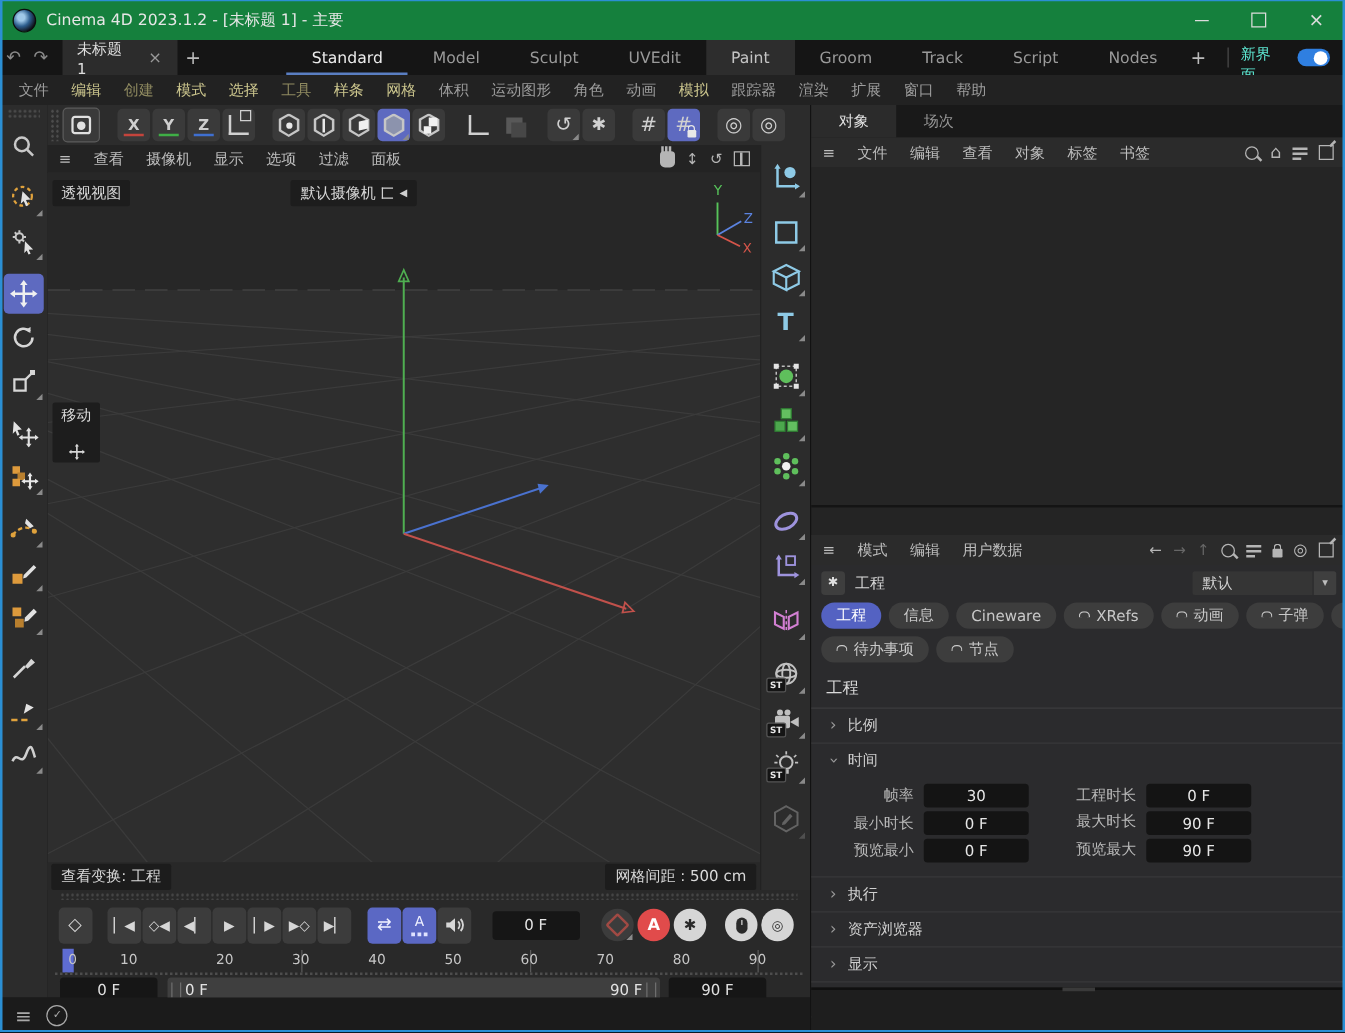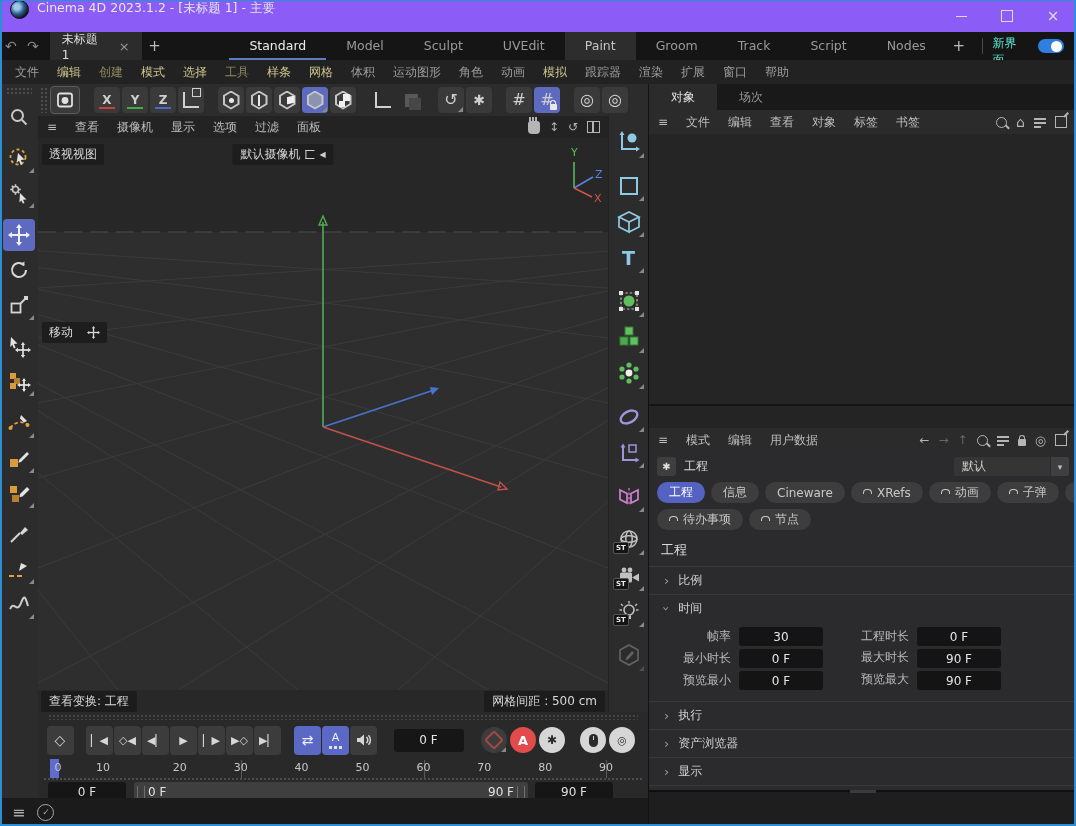--- a/index.html
+++ b/index.html
@@ -3,21 +3,21 @@
 <meta charset="utf-8">
 <style>
   html,body{margin:0;padding:0;background:#000;}
   #app{position:relative;width:1076px;height:826px;background:#1a1a1a;overflow:hidden;
        font-family:"DejaVu Sans","Liberation Sans",sans-serif;font-size:12px;color:#c9c9c9;
        -webkit-font-smoothing:antialiased;}
   #app::after{content:"";position:absolute;inset:0;border:1px solid #2b8fd4;border-left-width:2px;
        border-right-width:2px;border-bottom-width:2px;pointer-events:none;z-index:99;}
   .abs{position:absolute;}
   
-  .titlebar{position:absolute;left:0;top:0;width:1076px;height:32px;background:#8b5cf6;display:flex;}
+  .titlebar{position:absolute;left:0;top:0;width:1076px;height:32px;background:#15803d;display:flex;align-items:center;}
   .c4d-logo{width:17px;height:17px;margin:0 8px 0 10px;border-radius:50%;
       background:radial-gradient(circle at 35% 35%,#9fc8e8 0 18%,#2e5f8f 45%,#10141c 75%);
       border:1px solid #0c0c0c;}
   .title-text{color:#e6e6e6;font-size:12.5px;}
   .win-ctrls{margin-left:auto;display:flex;height:100%;}
   .win-btn{width:46px;height:100%;display:flex;align-items:center;justify-content:center;color:#dcdcdc;}
   .ic-min{width:11px;height:1px;background:#dcdcdc;}
   .ic-max{width:10px;height:10px;border:1px solid #dcdcdc;}
   .ic-close{font-size:15px;line-height:1;}
   
@@ -76,21 +76,21 @@
   
   .viewport{position:absolute;left:38px;top:116px;width:570px;height:596px;background:#2b2b2b;}
   .vp-menu{height:22px;background:#232323;display:flex;align-items:center;color:#bdbdbd;}
   .vp-menu .mi{padding:0 9px;}
   .vp-right{margin-left:auto;display:flex;align-items:center;gap:9px;padding-right:8px;color:#b5b5b5;}
   .vp-view{position:relative;width:570px;height:552px;overflow:hidden;}
   .vp-label{position:absolute;left:4px;top:6px;background:#1d1d1d;padding:2px 7px;color:#d6d6d6;border-radius:2px;}
   .cam-label{position:absolute;left:43%;top:6px;transform:translateX(-50%);background:#1d1d1d;padding:2px 8px;color:#d6d6d6;border-radius:2px;display:flex;align-items:center;gap:5px;}
   .cam-box{width:8px;height:7px;border:1.5px solid #cfcfcf;border-right:none;}
   .cam-tri{font-size:8px;color:#cfcfcf;}
-  .tool-hint{position:absolute;left:4px;top:184px;background:#1d1d1d;padding:2px 7px;color:#dadada;border-radius:2px;display:flex;gap:14px;align-items:center;}
+  .tool-hint{position:absolute;left:4px;top:184px;background:#1d1d1d;padding:2px 7px;color:#dadada;border-radius:2px;display:flex;gap:14px;align-items:center;flex-direction:column;}
   .vp-status{height:22px;background:#282828;position:relative;}
   .vps-left{position:absolute;left:3px;top:1px;background:#1c1c1c;padding:2px 8px;border-radius:2px;color:#d8d8d8;}
   .vps-right{position:absolute;right:3px;top:1px;background:#1c1c1c;padding:2px 8px;border-radius:2px;color:#d8d8d8;}
   .ic-hand{width:12px;height:13px;background:#b5b5b5;border-radius:3px 3px 4px 4px;position:relative;}
   .ic-hand::before{content:"";position:absolute;top:-4px;left:1px;width:2px;height:6px;background:#b5b5b5;box-shadow:3px 0 #b5b5b5,6px 0 #b5b5b5;}
   .ic-winmax{width:11px;height:10px;border:1.5px solid #b5b5b5;position:relative;}
   .ic-winmax::after{content:"";position:absolute;left:4px;top:0;bottom:0;width:1.5px;background:#b5b5b5;}
   
   .righttools{position:absolute;left:608px;top:116px;width:40px;height:596px;background:#2c2c2c;border-left:1px solid #222;display:flex;flex-direction:column;align-items:center;box-sizing:border-box;padding-top:8px;}
   .rtbtn{width:33px;height:33px;border-radius:4px;margin:1.5px 0;display:flex;align-items:center;justify-content:center;position:relative;flex:none;}

